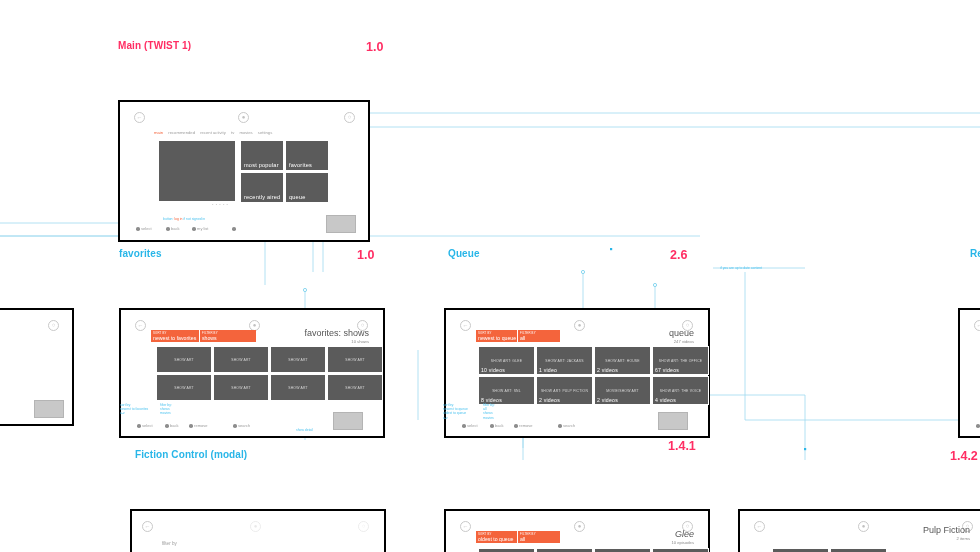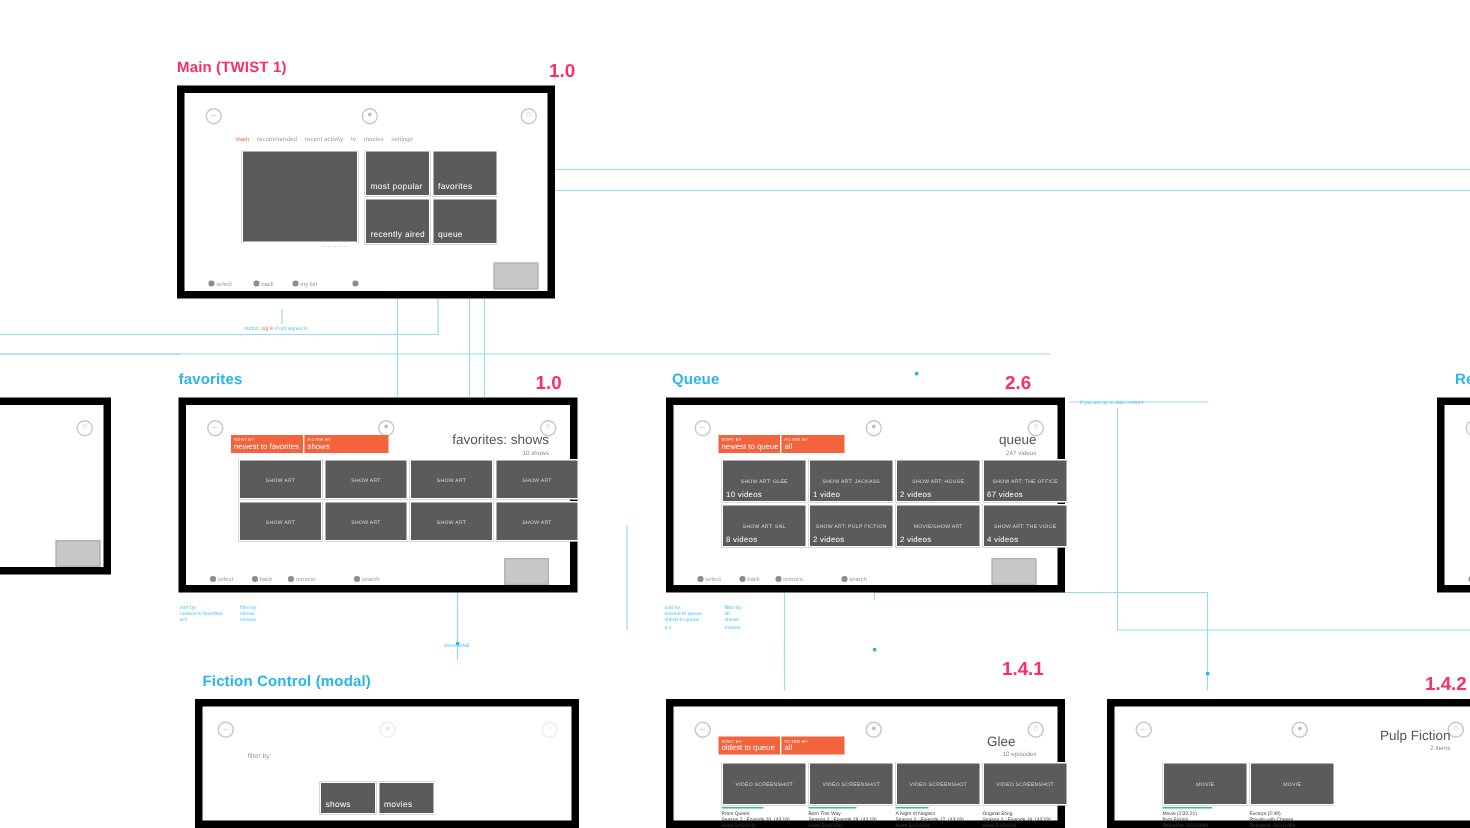--- a/index.html
+++ b/index.html
@@ -13,21 +13,22 @@
   }
   .canvas { position:absolute; left:0; top:0; width:980px; height:552px; }
 
   
   .flow { position:absolute; left:0; top:0; width:980px; height:552px; pointer-events:none; }
 
   
   .screen {
     position:absolute;
     background:#ffffff;
-    border:5px solid #000000;
+    border:2px solid #000000;
+    margin-top:43px;
   }
   .screen-title {
     position:absolute;
     font-size:10px;
     font-weight:bold;
     letter-spacing:0.1px;
     white-space:nowrap;
   }
   .title-pink { color:#ff2d63; }
   .title-blue { color:#29b6e8; }
@@ -415,21 +416,21 @@
 
     <div class="orange" style="left:30px; top:20px; width:42px; height:12px;">
       <span class="k">sort by</span>
       <span class="v">oldest to queue</span>
       </div>
     <div class="orange" style="left:72px; top:20px; width:42px; height:12px; border-right:none;">
       <span class="k">filter by</span>
       <span class="v">all</span>
       </div>
 
-    <div class="hd-title" style="right:28px; top:18px;">Glee</div>
+    <div class="hd-title" style="right:14px; top:18px;font-style:italic;">Glee</div>
     <div class="hd-sub" style="right:14px; top:29px;">10 episodes</div>
 
     <div class="tile" style="left:32px; top:37px; width:57px; height:29px;">
       <span class="cap">video screenshot</span>
       </div>
     <div class="tile" style="left:90px; top:37px; width:57px; height:29px;">
       <span class="cap">video screenshot</span>
       </div>
     <div class="tile" style="left:148px; top:37px; width:57px; height:29px;">
       <span class="cap">video screenshot</span>

